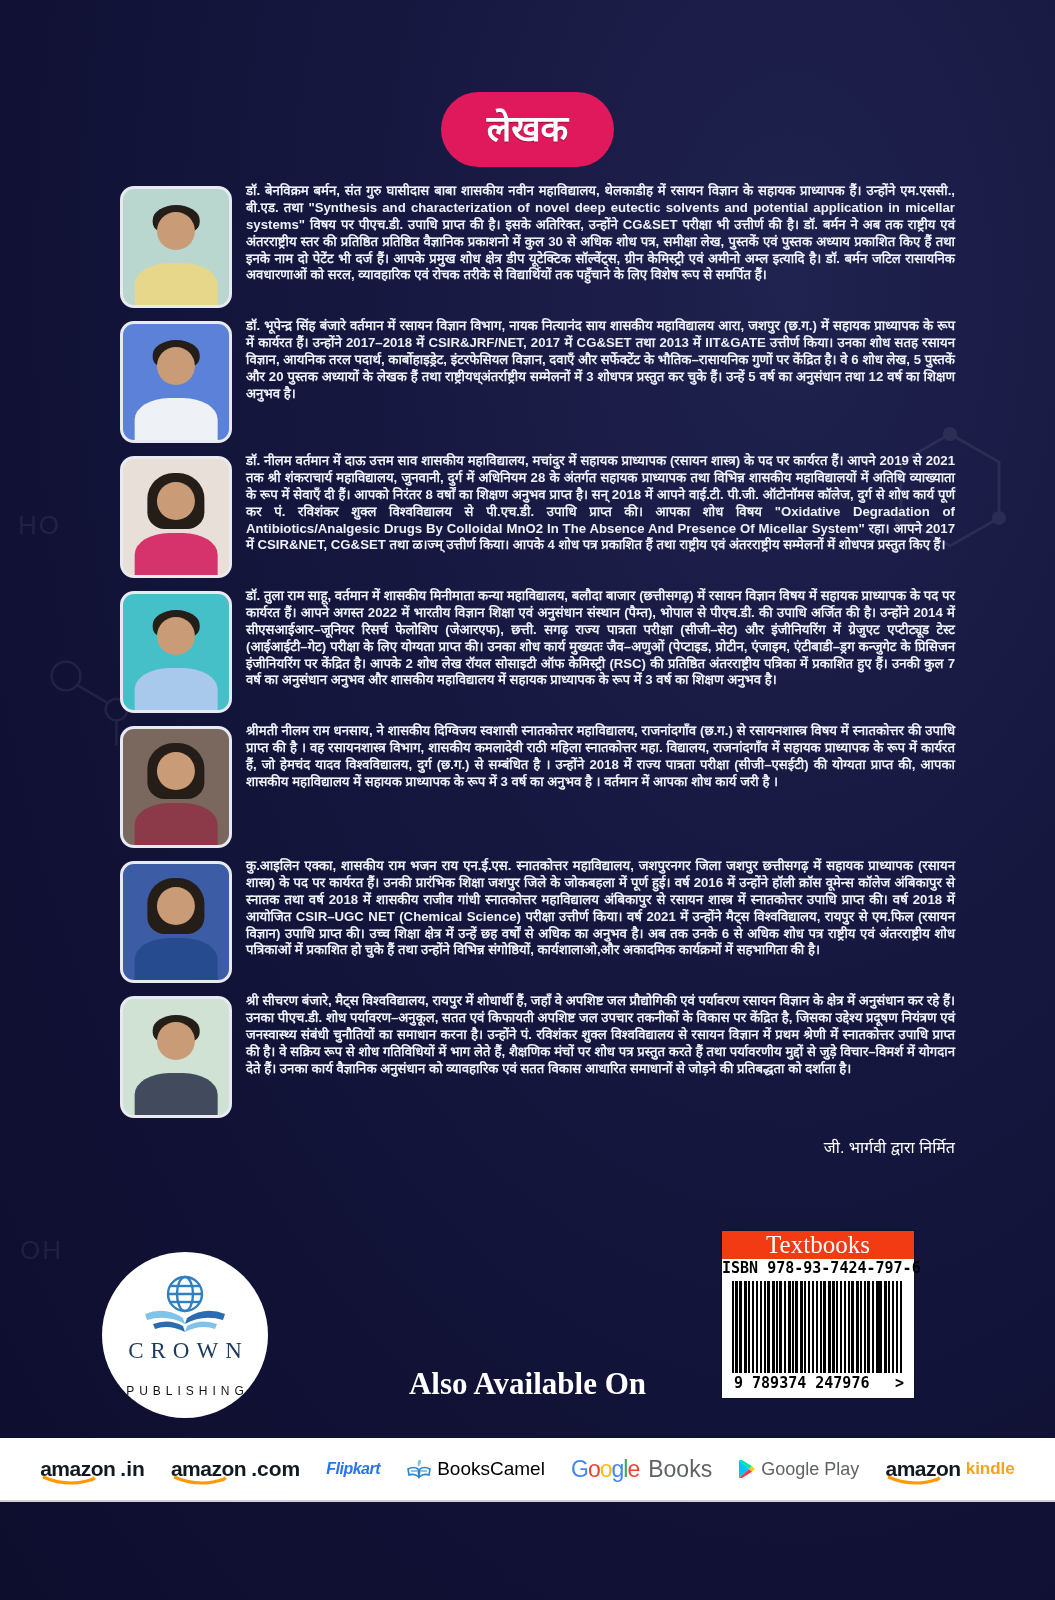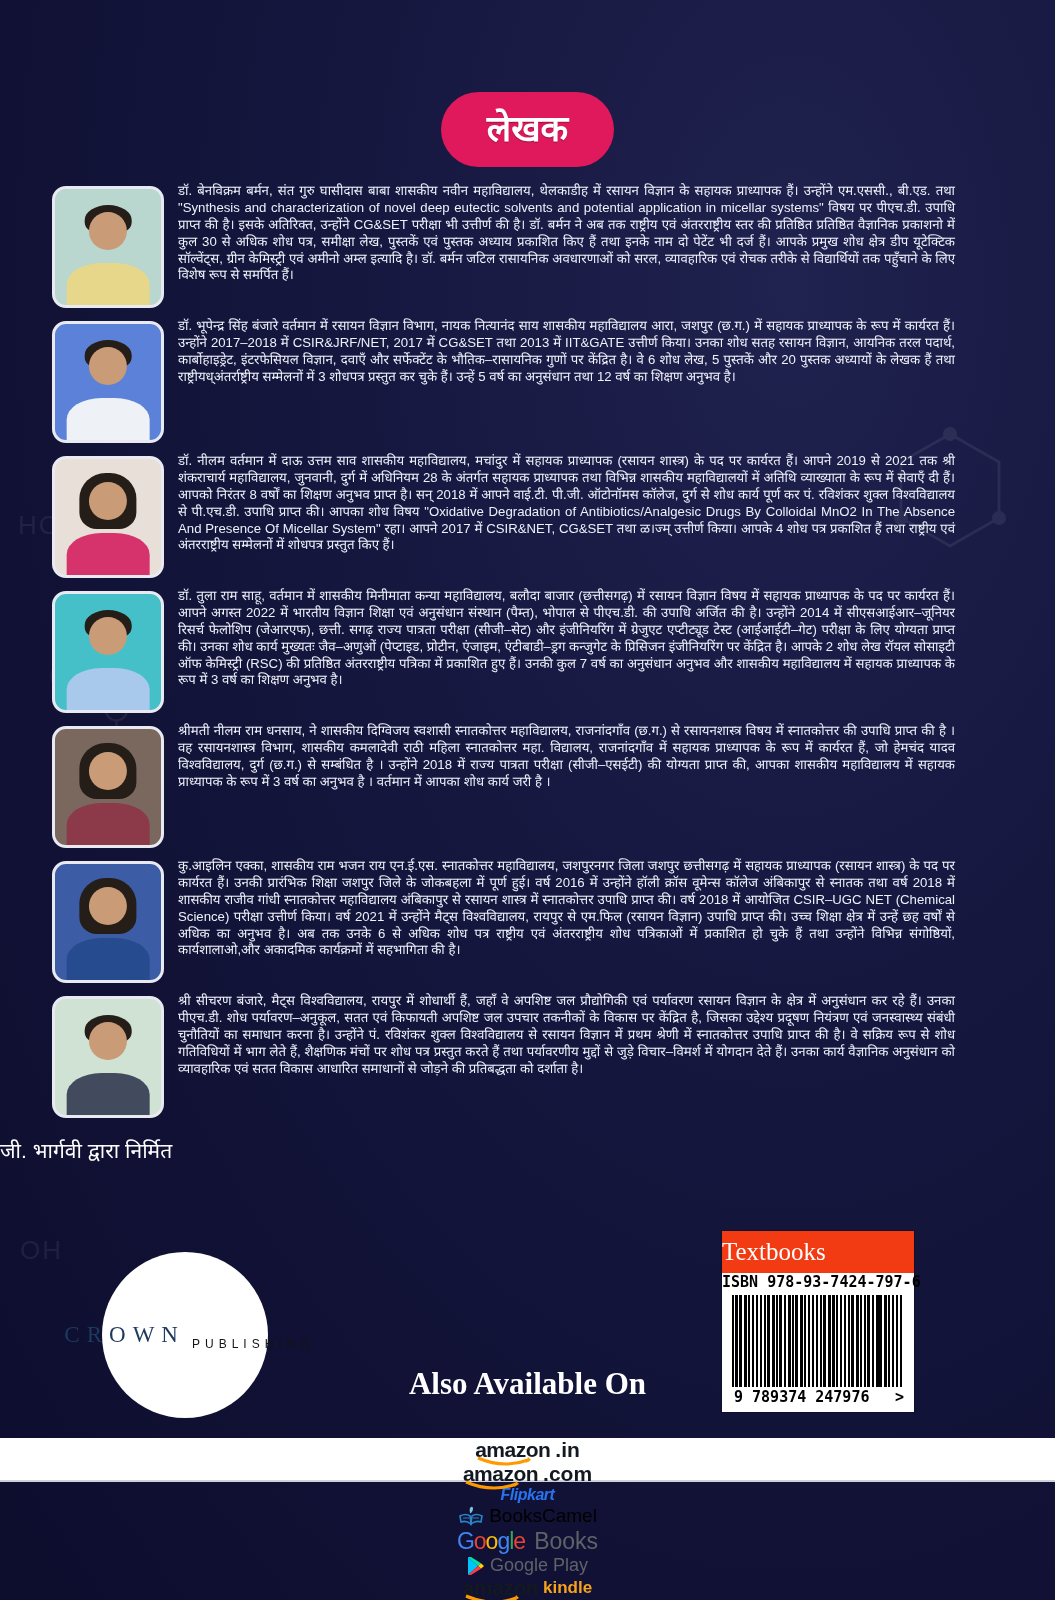--- a/index.html
+++ b/index.html
@@ -15,75 +15,74 @@
 
   
   .badge-wrap { padding-top:92px; text-align:center; }
   .badge {
     display:inline-block; background:#e0195c; color:#ffffff;
     font-size:36px; font-weight:bold; padding:11px 46px 15px; border-radius:44px;
     text-shadow:0 1px 1px rgba(0,0,0,.3);
   }
 
   
-  .bios { padding:16px 100px 0 52px; color:#eef0fa; }
+  .bios { padding:16px 100px 0 120px; color:#eef0fa;font-weight:bold; }
   .bio { margin-bottom:7px; text-align:justify; font-size:13.2px; line-height:1.28; }
   .bio::after { content:""; display:block; clear:both; }
   .photo {
     float:left; width:112px; height:122px; margin:3px 14px 3px 0;
     border:3px solid #e9e9f2; border-radius:14px; position:relative; overflow:hidden;
   }
   .photo .hair { position:absolute; top:14%; left:50%; transform:translateX(-50%); width:44%; height:26%; background:#241d18; border-radius:50% 50% 42% 42%; }
   .photo .head { position:absolute; top:20%; left:50%; transform:translateX(-50%); width:36%; height:33%; background:#c99b76; border-radius:50%; }
   .photo .torso { position:absolute; bottom:-8%; left:50%; transform:translateX(-50%); width:78%; height:44%; border-radius:42% 42% 0 0; }
   .p1 { background:#b9d6cf; } .p1 .torso { background:#e7d78b; }
   .p2 { background:#5b82d8; } .p2 .torso { background:#eef1f6; }
   .p3 { background:#e8e0d8; } .p3 .torso { background:#d6336c; }
   .p4 { background:#46c0c8; } .p4 .torso { background:#a9c9ec; }
   .p5 { background:#7a685e; } .p5 .torso { background:#8c3a4a; }
   .p6 { background:#3c5ca5; } .p6 .torso { background:#274b8f; }
   .p7 { background:#cfe2d4; } .p7 .torso { background:#424a5e; }
   .p3 .hair, .p5 .hair, .p6 .hair { width:54%; height:48%; border-radius:46% 46% 30% 30%; top:12%; }
 
-  .credit { text-align:left; padding:8px 100px 0 0; color:#ffffff; font-size:21px; }
+  .credit { text-align:right; padding:8px 100px 0 0; color:#ffffff; font-size:16px; }
 
   
   .pub {
     position:absolute; left:102px; top:1252px; width:166px; height:166px;
     background:#ffffff; border-radius:50%;
-    display:flex; flex-direction:row; align-items:center; justify-content:center; gap:2px;
+    display:flex; flex-direction:column; align-items:center; justify-content:center; gap:2px;
   }
   .pub .name { font-family:"Liberation Serif", serif; color:#1d3a5f; font-size:23px; letter-spacing:7px; margin-left:7px; }
   .pub .sub  { color:#141414; font-size:12px; letter-spacing:5px; margin-left:5px;margin-top:18px; }
 
   
   .pricebox { position:absolute; left:722px; top:1231px; width:192px; background:#ffffff; box-shadow:0 0 0 1px rgba(0,0,0,.2); }
-  .pricebox .cat { background:#f23b12; color:#ffffff; font-family:"Liberation Serif", serif; font-size:25px; text-align:left; padding:7px 0; }
+  .pricebox .cat { background:#f23b12; color:#ffffff; font-family:"Liberation Serif", serif; font-size:25px; text-align:center; padding:0 0; }
   .pricebox .price { font-family:"Liberation Serif", serif; color:#000; font-size:30px; text-align:center; padding:6px 0 2px; }
   .pricebox .isbn { font-family:"DejaVu Sans Mono", monospace; color:#000; font-size:15px; font-weight:bold; text-align:center; letter-spacing:0; padding-bottom:4px; white-space:nowrap; }
   .bars {
     height:92px; margin:0 10px;
     background-color:#fff;
     background-image:
       repeating-linear-gradient(90deg, #000 0 2px, rgba(0,0,0,0) 2px 4px),
       repeating-linear-gradient(90deg, #000 0 1px, rgba(0,0,0,0) 1px 7px),
       repeating-linear-gradient(90deg, rgba(0,0,0,0) 0 3px, #000 3px 4px, rgba(0,0,0,0) 4px 11px);
   }
   .bdigits { font-family:"DejaVu Sans Mono", monospace; color:#000; font-size:15px; font-weight:bold; padding:1px 10px 6px 12px; display:flex; justify-content:space-between; }
 
   
   .also { position:absolute; top:1366px; left:0; width:100%; text-align:center;
           color:#ffffff; font-family:"Liberation Serif", serif; font-weight:bold; font-size:31px; }
 
   
   .stores {
-    position:absolute; top:1438px; left:0; width:100%; height:44px; background:#ffffff;
+    position:absolute; top:1438px; left:0; width:100%; height:64px; background:#ffffff;
     display:flex; align-items:center; justify-content:space-evenly; padding:0 14px;
     border-bottom:2px solid #cfd2da;
-    flex-direction:column;
   }
   .store { display:flex; align-items:center; gap:5px; white-space:nowrap; }
   .amz { position:relative; display:inline-block; font-weight:bold; color:#131921; font-size:21px; letter-spacing:-0.5px; }
   .amz-suffix { color:#131921; font-size:21px; font-weight:bold; }
   .amz-smile { position:absolute; left:1px; bottom:-6px; width:56px; height:12px; }
   .kindle-suffix { color:#f6a21b; font-size:17px; font-weight:bold; }
   .flipkart { color:#2874f0; font-size:16px; font-weight:bold; font-style:italic; letter-spacing:-0.5px; }
   .bookscamel { color:#000000; font-size:19px; font-weight:normal; }
   .gword { font-size:23px; font-weight:500; letter-spacing:-1px; }
   .gletter:nth-child(1){ color:#4285F4; } .gletter:nth-child(2){ color:#EA4335; }

